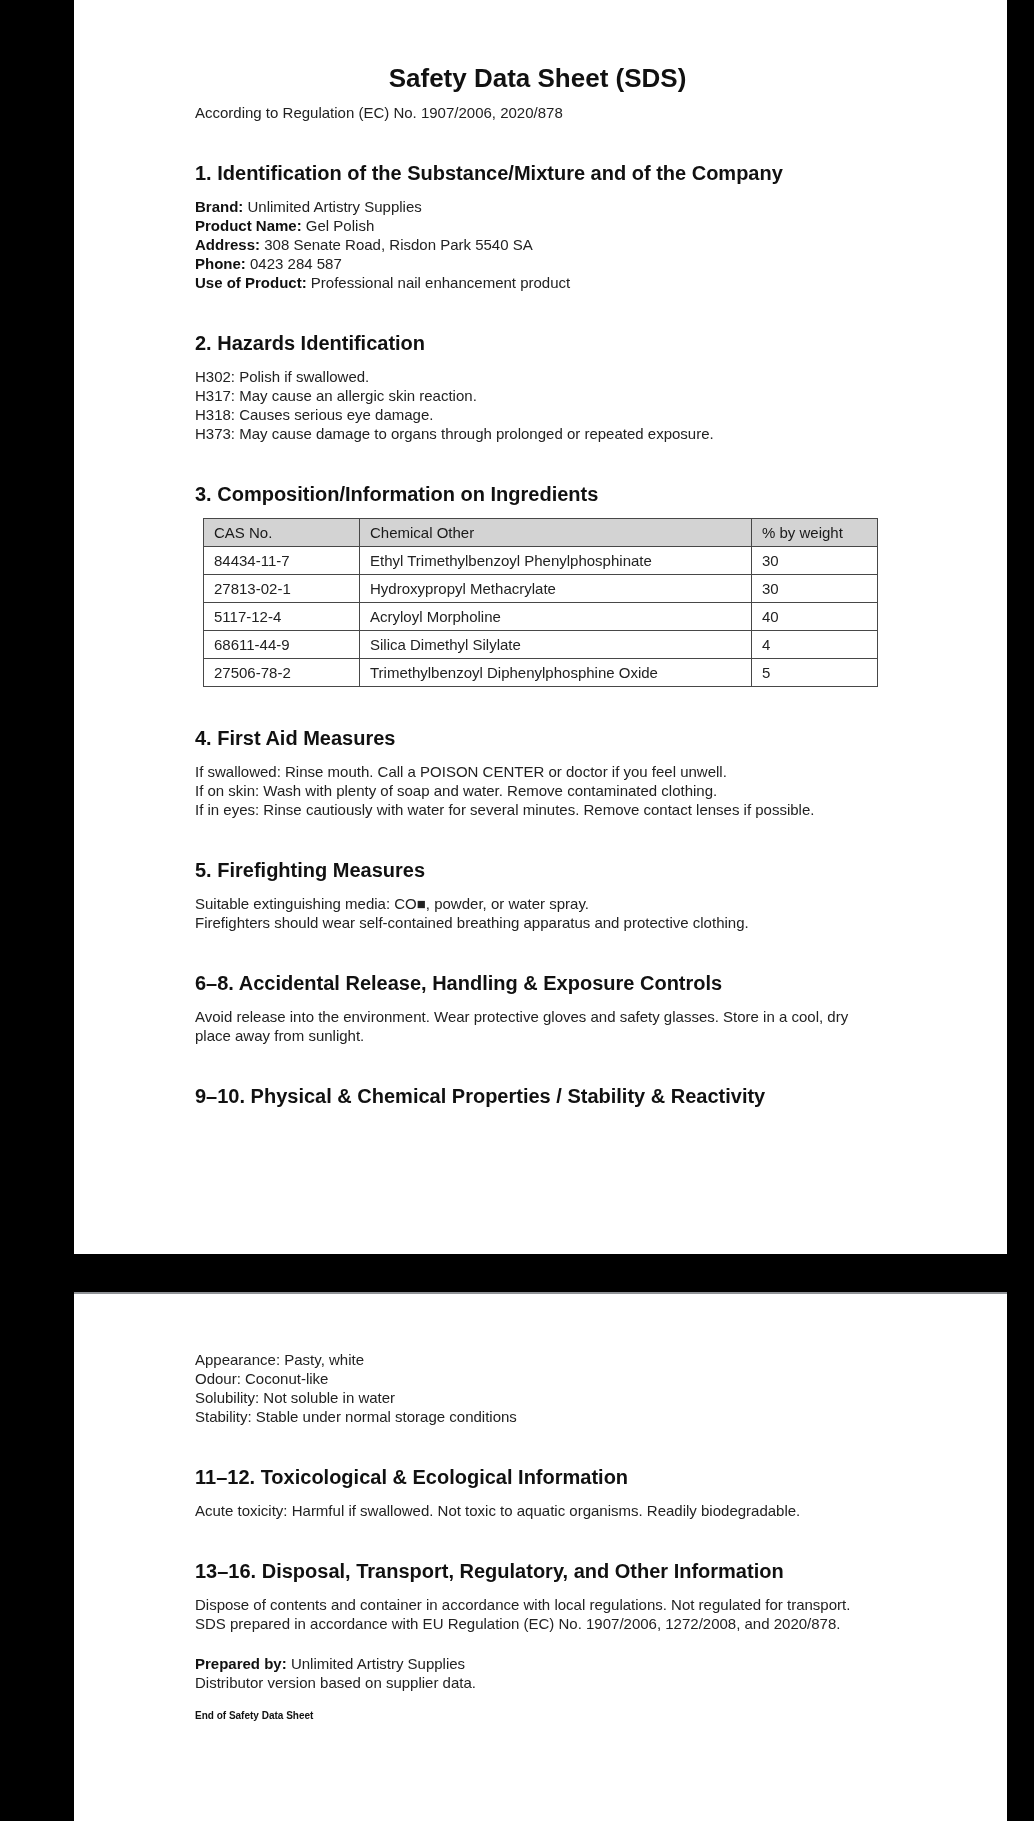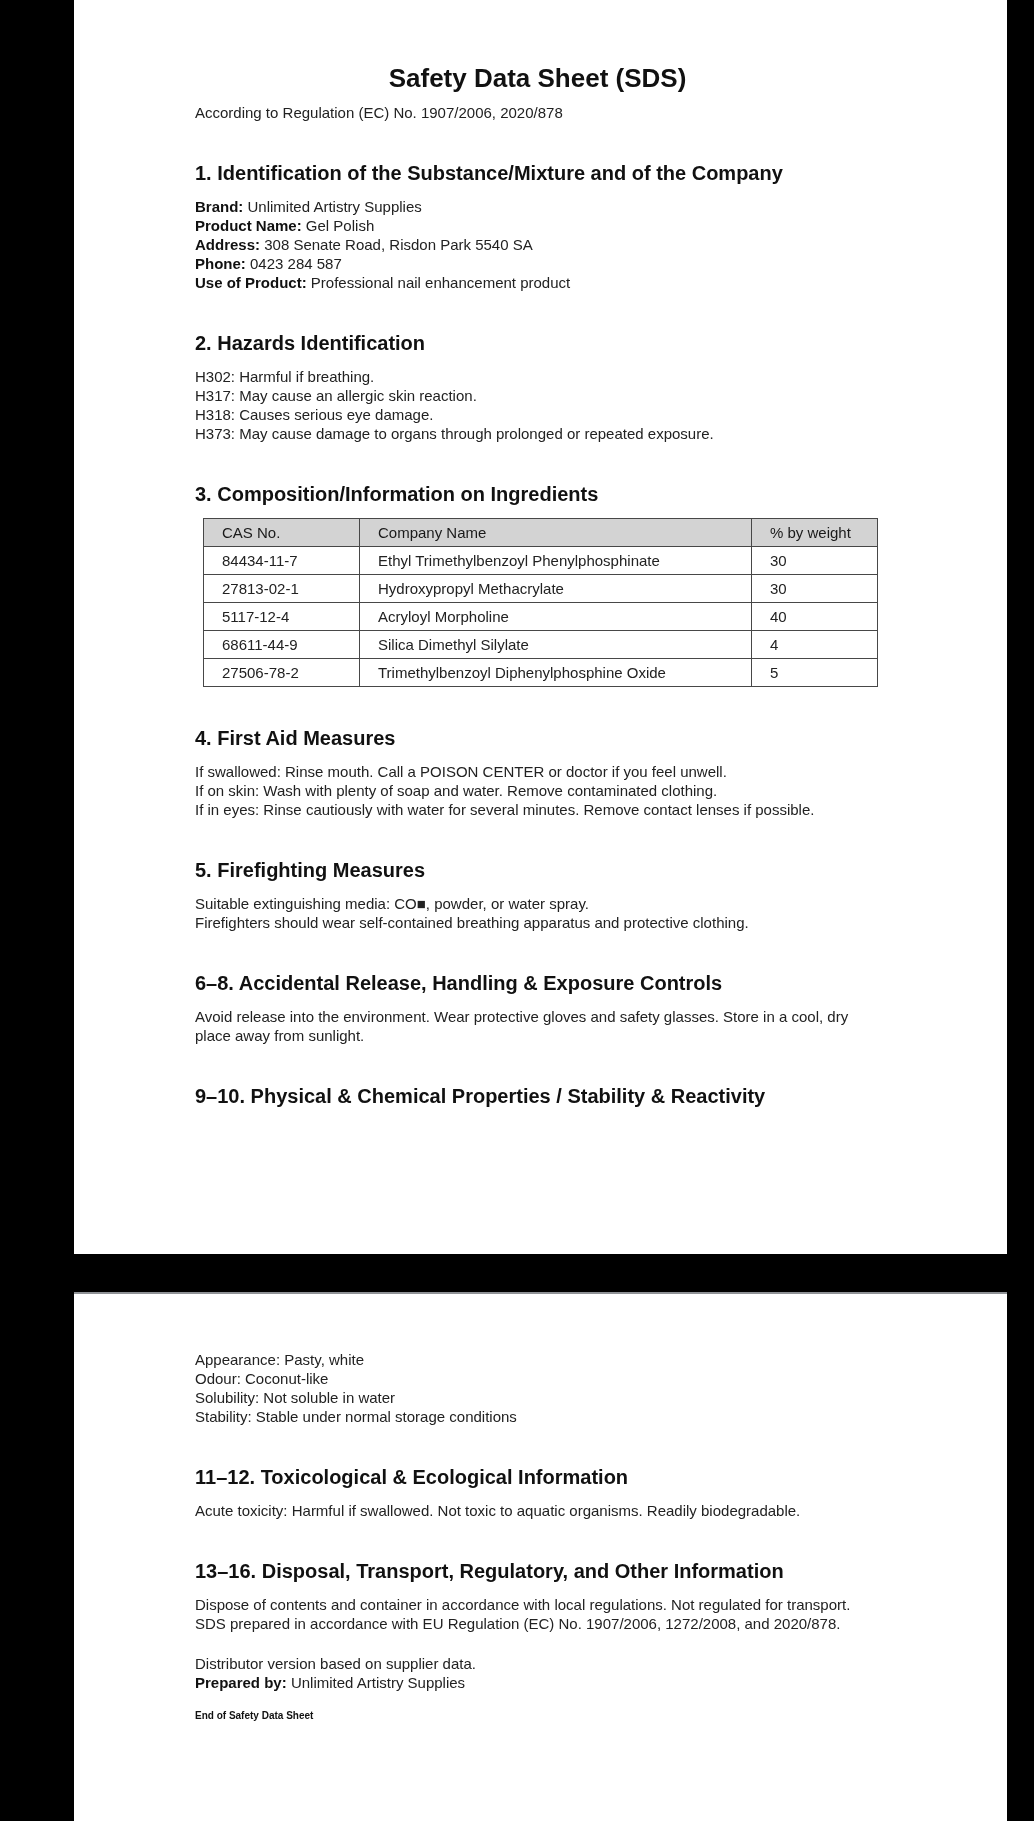--- a/index.html
+++ b/index.html
@@ -58,21 +58,21 @@
 
   .sds-table {
     border-collapse: collapse;
     margin-left: 8px;
     width: 674px;
     table-layout: fixed;
     font-size: 15px;
   }
   .sds-table th, .sds-table td {
     border: 1px solid #474747;
-    padding: 4px 18px;
+    padding: 4px 10px;
     line-height: 19px;
     text-align: left;
     font-weight: normal;
     color: #222;
     overflow: hidden;
     white-space: nowrap;
   }
   .sds-table th { background: #d3d3d3; color: #1a1a1a; }
   .col-cas { width: 156px; }
   .col-name { width: 392px; }
@@ -103,37 +103,37 @@
       <div>
         <div class="line"><b>Brand:</b> <span>Unlimited Artistry Supplies</span></div>
         <div class="line"><b>Product Name:</b> <span>Gel Polish</span></div>
         <div class="line"><b>Address:</b> <span>308 Senate Road, Risdon Park 5540 SA</span></div>
         <div class="line"><b>Phone:</b> <span>0423 284 587</span></div>
         <div class="line"><b>Use of Product:</b> <span>Professional nail enhancement product</span></div>
       </div>
 
       <h2 class="section-heading">2. Hazards Identification</h2>
       <div>
-        <div class="line">H302: Harmful if breathing.</div>
+        <div class="line">H302: Polish if swallowed.</div>
         <div class="line">H317: May cause an allergic skin reaction.</div>
         <div class="line">H318: Causes serious eye damage.</div>
         <div class="line">H373: May cause damage to organs through prolonged or repeated exposure.</div>
       </div>
 
       <h2 class="section-heading">3. Composition/Information on Ingredients</h2>
       <table class="sds-table">
         <colgroup>
           <col class="col-cas">
             <col class="col-name">
             <col class="col-pct">
         </colgroup>
         <thead>
           <tr>
             <th>CAS No.</th>
-            <th>Company Name</th>
+            <th>Chemical Other</th>
             <th>% by weight</th>
           </tr>
         </thead>
         <tbody>
           <tr>
             <td>84434-11-7</td>
             <td>Ethyl Trimethylbenzoyl Phenylphosphinate</td>
             <td>30</td>
           </tr>
           <tr>
@@ -198,22 +198,22 @@
         <div class="line">Acute toxicity: Harmful if swallowed. Not toxic to aquatic organisms. Readily biodegradable.</div>
       </div>
 
       <h2 class="section-heading">13–16. Disposal, Transport, Regulatory, and Other Information</h2>
       <div>
         <div class="line">Dispose of contents and container in accordance with local regulations. Not regulated for transport.</div>
         <div class="line">SDS prepared in accordance with EU Regulation (EC) No. 1907/2006, 1272/2008, and 2020/878.</div>
       </div>
 
       <div class="mt21">
+        <div class="line"><b>Prepared by:</b> <span>Unlimited Artistry Supplies</span></div>
         <div class="line">Distributor version based on supplier data.</div>
-        <div class="line"><b>Prepared by:</b> <span>Unlimited Artistry Supplies</span></div>
       </div>
 
       <div class="end-note">End of Safety Data Sheet</div>
 
     </div>
   </div>
 
 </div>
 
 </body></html>

